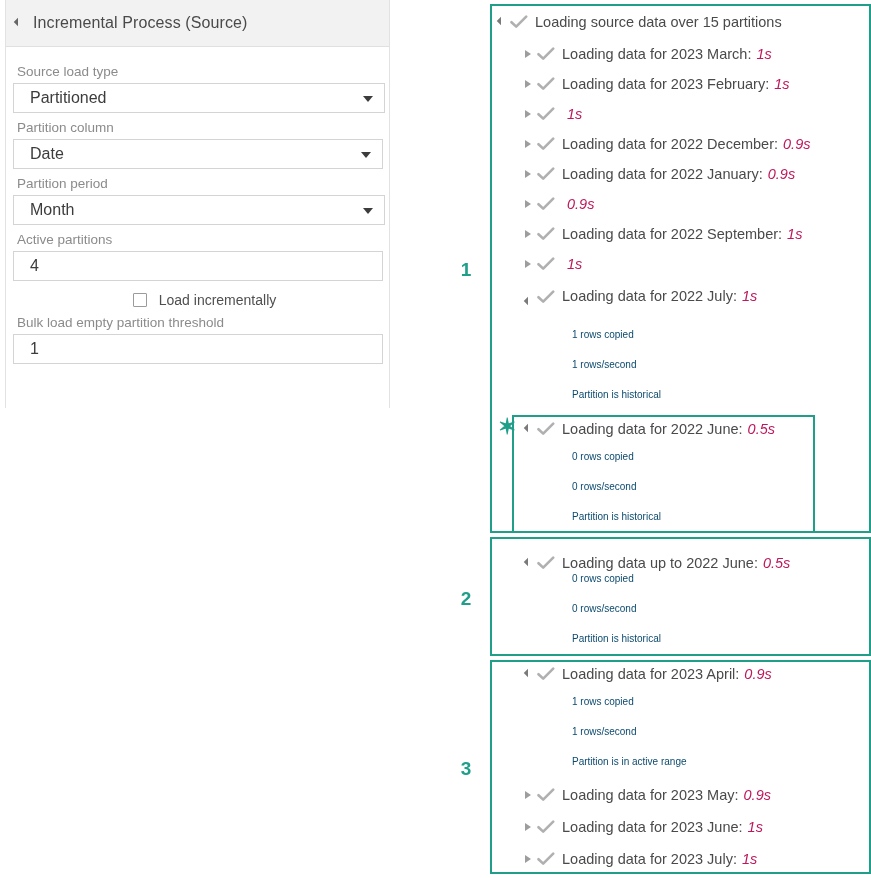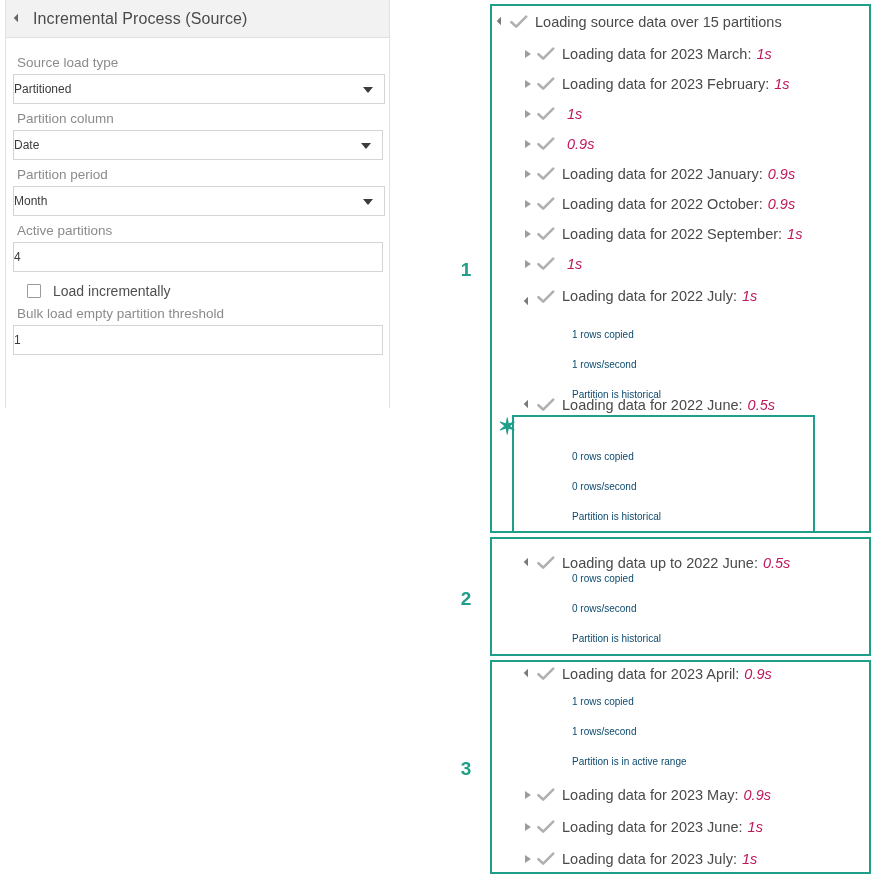--- a/index.html
+++ b/index.html
@@ -13,21 +13,21 @@
   .page { position: relative; width: 871px; height: 878px; overflow: hidden; }
 
   
   .left-panel {
     position: absolute; left: 5px; top: 0; width: 385px; height: 408px;
     border-left: 1px solid #e2e2e2;
     border-right: 1px solid #e2e2e2;
     background: #fff;
   }
   .panel-header {
-    height: 38px;
+    height: 47px;
     background: #f2f2f2;
     border-bottom: 1px solid #e0e0e0;
     display: flex; align-items: center;
     padding-left: 9px;
   }
   .panel-header .tri {
     width: 0; height: 0;
     border-left: 6px solid #666;
     border-top: 6px solid transparent;
     border-bottom: 0 solid transparent;
@@ -42,35 +42,36 @@
   .field-label {
     font-size: 13.5px; color: #8b8b8b; margin: 6px 0 3px 4px; line-height: 17px;
   }
   .field-label.first { margin-top: 6px; }
   .control {
     position: relative;
     height: 30px;
     border: 1px solid #d4d4d4;
     background: #fff;
     display: flex; align-items: center;
-    padding-left: 0;
-    font-size: 12px; color: #3c3c3c;
+    padding-left: 16px;
+    font-size: 16px; color: #3c3c3c;
   }
   .control.wide { width: 372px; }
   .control.narrow { width: 370px; }
   .caret {
     position: absolute; right: 11px; top: 50%;
     width: 0; height: 0; margin-top: -2px;
     border-left: 5.5px solid transparent;
     border-right: 5.5px solid transparent;
     border-top: 6px solid #3c3c3c;
   }
   .checkbox-row {
     display: flex; align-items: center;
     margin: 11px 0 4px 14px;
+    justify-content: center;
   }
   .checkbox {
     width: 14px; height: 14px;
     border: 1px solid #9b9b9b;
     background: #fff;
     border-radius: 1px;
     margin-right: 12px;
   }
   .checkbox-label { font-size: 14px; color: #4f4f4f; }
 
@@ -249,40 +250,40 @@
           </span>
           <span class="row-dur">1s</span>
         </div>
         <div class="row" style="left: 85px; top: 134px;">
           <span class="tri-collapsed"></span>
           <span class="chk">
             <svg width="18" height="14" viewBox="0 0 18 14" aria-hidden="true">
               <path d="M1.5 7.2 L6.2 11.6 L16.2 1.6" fill="none" stroke="#b0b0b0" stroke-width="2.6" stroke-linecap="round" stroke-linejoin="round"></path>
             </svg>
           </span>
+          <span class="row-text">Loading data for 2022 December:</span>
           <span class="row-dur">0.9s</span>
         </div>
         <div class="row" style="left: 85px; top: 164px;">
           <span class="tri-collapsed"></span>
           <span class="chk">
             <svg width="18" height="14" viewBox="0 0 18 14" aria-hidden="true">
               <path d="M1.5 7.2 L6.2 11.6 L16.2 1.6" fill="none" stroke="#b0b0b0" stroke-width="2.6" stroke-linecap="round" stroke-linejoin="round"></path>
             </svg>
           </span>
           <span class="row-text">Loading data for 2022 January:</span>
           <span class="row-dur">0.9s</span>
         </div>
         <div class="row" style="left: 85px; top: 194px;">
           <span class="tri-collapsed"></span>
           <span class="chk">
             <svg width="18" height="14" viewBox="0 0 18 14" aria-hidden="true">
               <path d="M1.5 7.2 L6.2 11.6 L16.2 1.6" fill="none" stroke="#b0b0b0" stroke-width="2.6" stroke-linecap="round" stroke-linejoin="round"></path>
             </svg>
           </span>
-          <span class="row-text">Loading data for 2022 October:</span>
           <span class="row-dur">0.9s</span>
         </div>
         <div class="row" style="left: 85px; top: 224px;">
           <span class="tri-collapsed"></span>
           <span class="chk">
             <svg width="18" height="14" viewBox="0 0 18 14" aria-hidden="true">
               <path d="M1.5 7.2 L6.2 11.6 L16.2 1.6" fill="none" stroke="#b0b0b0" stroke-width="2.6" stroke-linecap="round" stroke-linejoin="round"></path>
             </svg>
           </span>
           <span class="row-text">Loading data for 2022 September:</span>
@@ -303,21 +304,21 @@
             <svg width="18" height="14" viewBox="0 0 18 14" aria-hidden="true">
               <path d="M1.5 7.2 L6.2 11.6 L16.2 1.6" fill="none" stroke="#b0b0b0" stroke-width="2.6" stroke-linecap="round" stroke-linejoin="round"></path>
             </svg>
           </span>
           <span class="row-text">Loading data for 2022 July:</span>
           <span class="row-dur">1s</span>
         </div>
         <div class="detail" style="left: 132px; top: 329px;">1 rows copied</div>
         <div class="detail" style="left: 132px; top: 359px;">1 rows/second</div>
         <div class="detail" style="left: 132px; top: 389px;">Partition is historical</div>
-        <div class="row" style="left: 85px; top: 395px;">
+        <div class="row" style="left: 85px; top: 419px;">
           <span class="tri-expanded"></span>
           <span class="chk">
             <svg width="18" height="14" viewBox="0 0 18 14" aria-hidden="true">
               <path d="M1.5 7.2 L6.2 11.6 L16.2 1.6" fill="none" stroke="#b0b0b0" stroke-width="2.6" stroke-linecap="round" stroke-linejoin="round"></path>
             </svg>
           </span>
           <span class="row-text">Loading data for 2022 June:</span>
           <span class="row-dur">0.5s</span>
         </div>
         <div class="detail" style="left: 132px; top: 451px;">0 rows copied</div>

